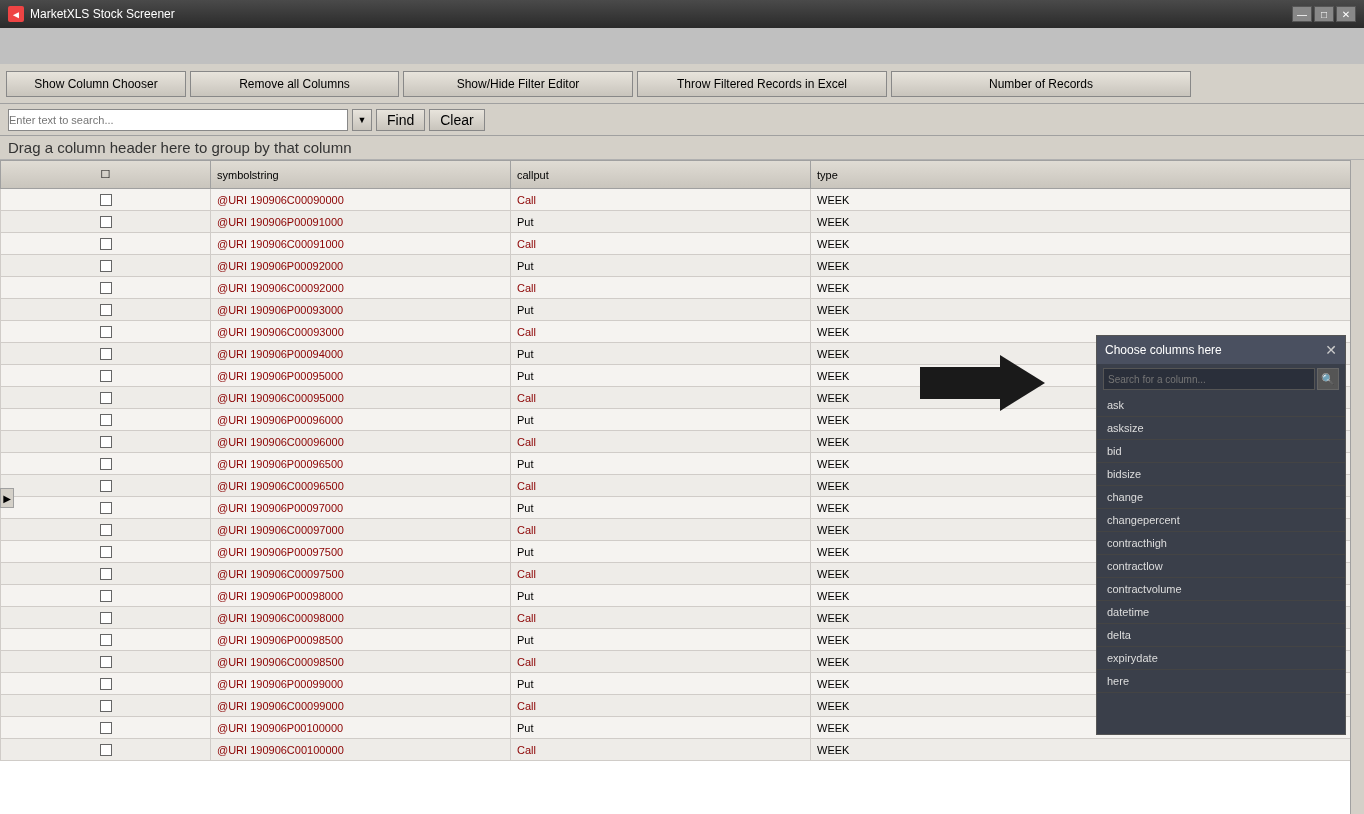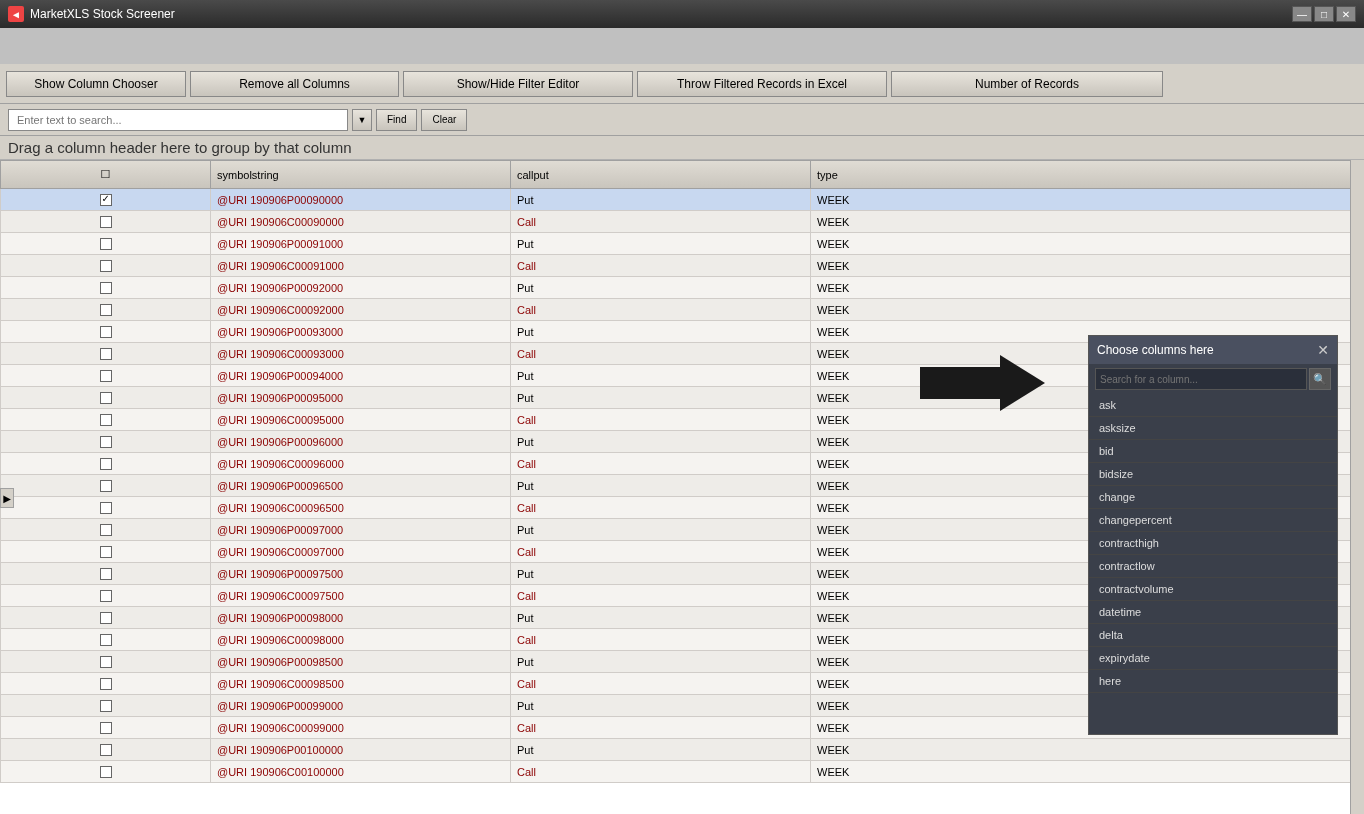--- a/index.html
+++ b/index.html
@@ -84,59 +84,59 @@
       height: 26px;
       display: flex;
       align-items: center;
       color: #000;
       white-space: nowrap;
     }
     #btn-show-col { flex: 0 0 auto; width: 180px; justify-content: center; }
     #btn-remove-col { flex: 0 0 auto; width: 209px; justify-content: center; }
     #btn-show-hide { flex: 0 0 auto; width: 230px; justify-content: center; }
     #btn-throw { flex: 0 0 auto; width: 250px; justify-content: center; }
-    #btn-number { flex: 0 0 auto; width: 272px; justify-content: center; }
+    #btn-number { flex: 0 0 auto; width: 300px; justify-content: center; }
 
     
     #search-bar {
       background: #d4d0c8;
       display: flex;
       padding: 5px 8px;
       gap: 4px;
       align-items: center;
       border-bottom: 1px solid #a0a0a0;
       height: 32px;
     }
     #search-input {
       width: 340px;
       height: 22px;
       border: 1px solid #888;
       background: white;
-      padding: 2px 8px;
+      padding: 2px 0;
       font-size: 11px;
       color: #888;
     }
     #search-dropdown {
       width: 20px;
       height: 22px;
       border: 1px solid #888;
       background: linear-gradient(to bottom, #e8e4dc, #c8c4bc);
       display: flex;
       align-items: center;
       justify-content: center;
       cursor: pointer;
       font-size: 9px;
     }
     .search-action-btn {
       height: 22px;
       padding: 2px 10px;
       background: linear-gradient(to bottom, #e8e4dc, #c8c4bc);
       border: 1px solid #888;
       cursor: pointer;
-      font-size: 10px;
+      font-size: 14px;
     }
 
     
     #drag-hint {
       padding: 4px 8px;
       font-size: 15px;
       color: #333;
       background: #d4d0c8;
       border-bottom: 1px solid #b0b0b0;
       height: 24px;
@@ -261,21 +261,21 @@
       height: 0;
       border-top: 28px solid transparent;
       border-bottom: 28px solid transparent;
       border-left: 45px solid #1a1a1a;
     }
 
     
     #col-chooser {
       position: absolute;
       top: 175px;
-      right: 26px;
+      right: 18px;
       width: 250px;
       background: #3a3f4a;
       border: 1px solid #555;
       z-index: 100;
       color: white;
     }
     #col-chooser-header {
       background: #4a5060;
       padding: 6px 8px;
       display: flex;
@@ -400,26 +400,20 @@
             <th class="checkbox-col">
               <span>☐</span>
             </th>
             <th class="symbol-col">symbolstring</th>
             <th class="callput-col">callput</th>
             <th class="type-col">type</th>
           </tr>
         </thead>
         <tbody id="table-body">
 
-        <tr class="selected">
-              <td class="checkbox-col"><span class="checkbox-display checked"></span></td>
-              <td class="symbol-col">@URI  190906P00090000</td>
-              <td class="callput-col"><span class="put">Put</span></td>
-              <td class="type-col">WEEK</td>
-            </tr>
             <tr>
               <td class="checkbox-col"><span class="checkbox-display"></span></td>
               <td class="symbol-col">@URI  190906C00090000</td>
               <td class="callput-col"><span class="call">C<span style="color:#8b0000">all</span></span></td>
               <td class="type-col">WEEK</td>
             </tr>
             <tr>
               <td class="checkbox-col"><span class="checkbox-display"></span></td>
               <td class="symbol-col">@URI  190906P00091000</td>
               <td class="callput-col"><span class="put">Put</span></td>

